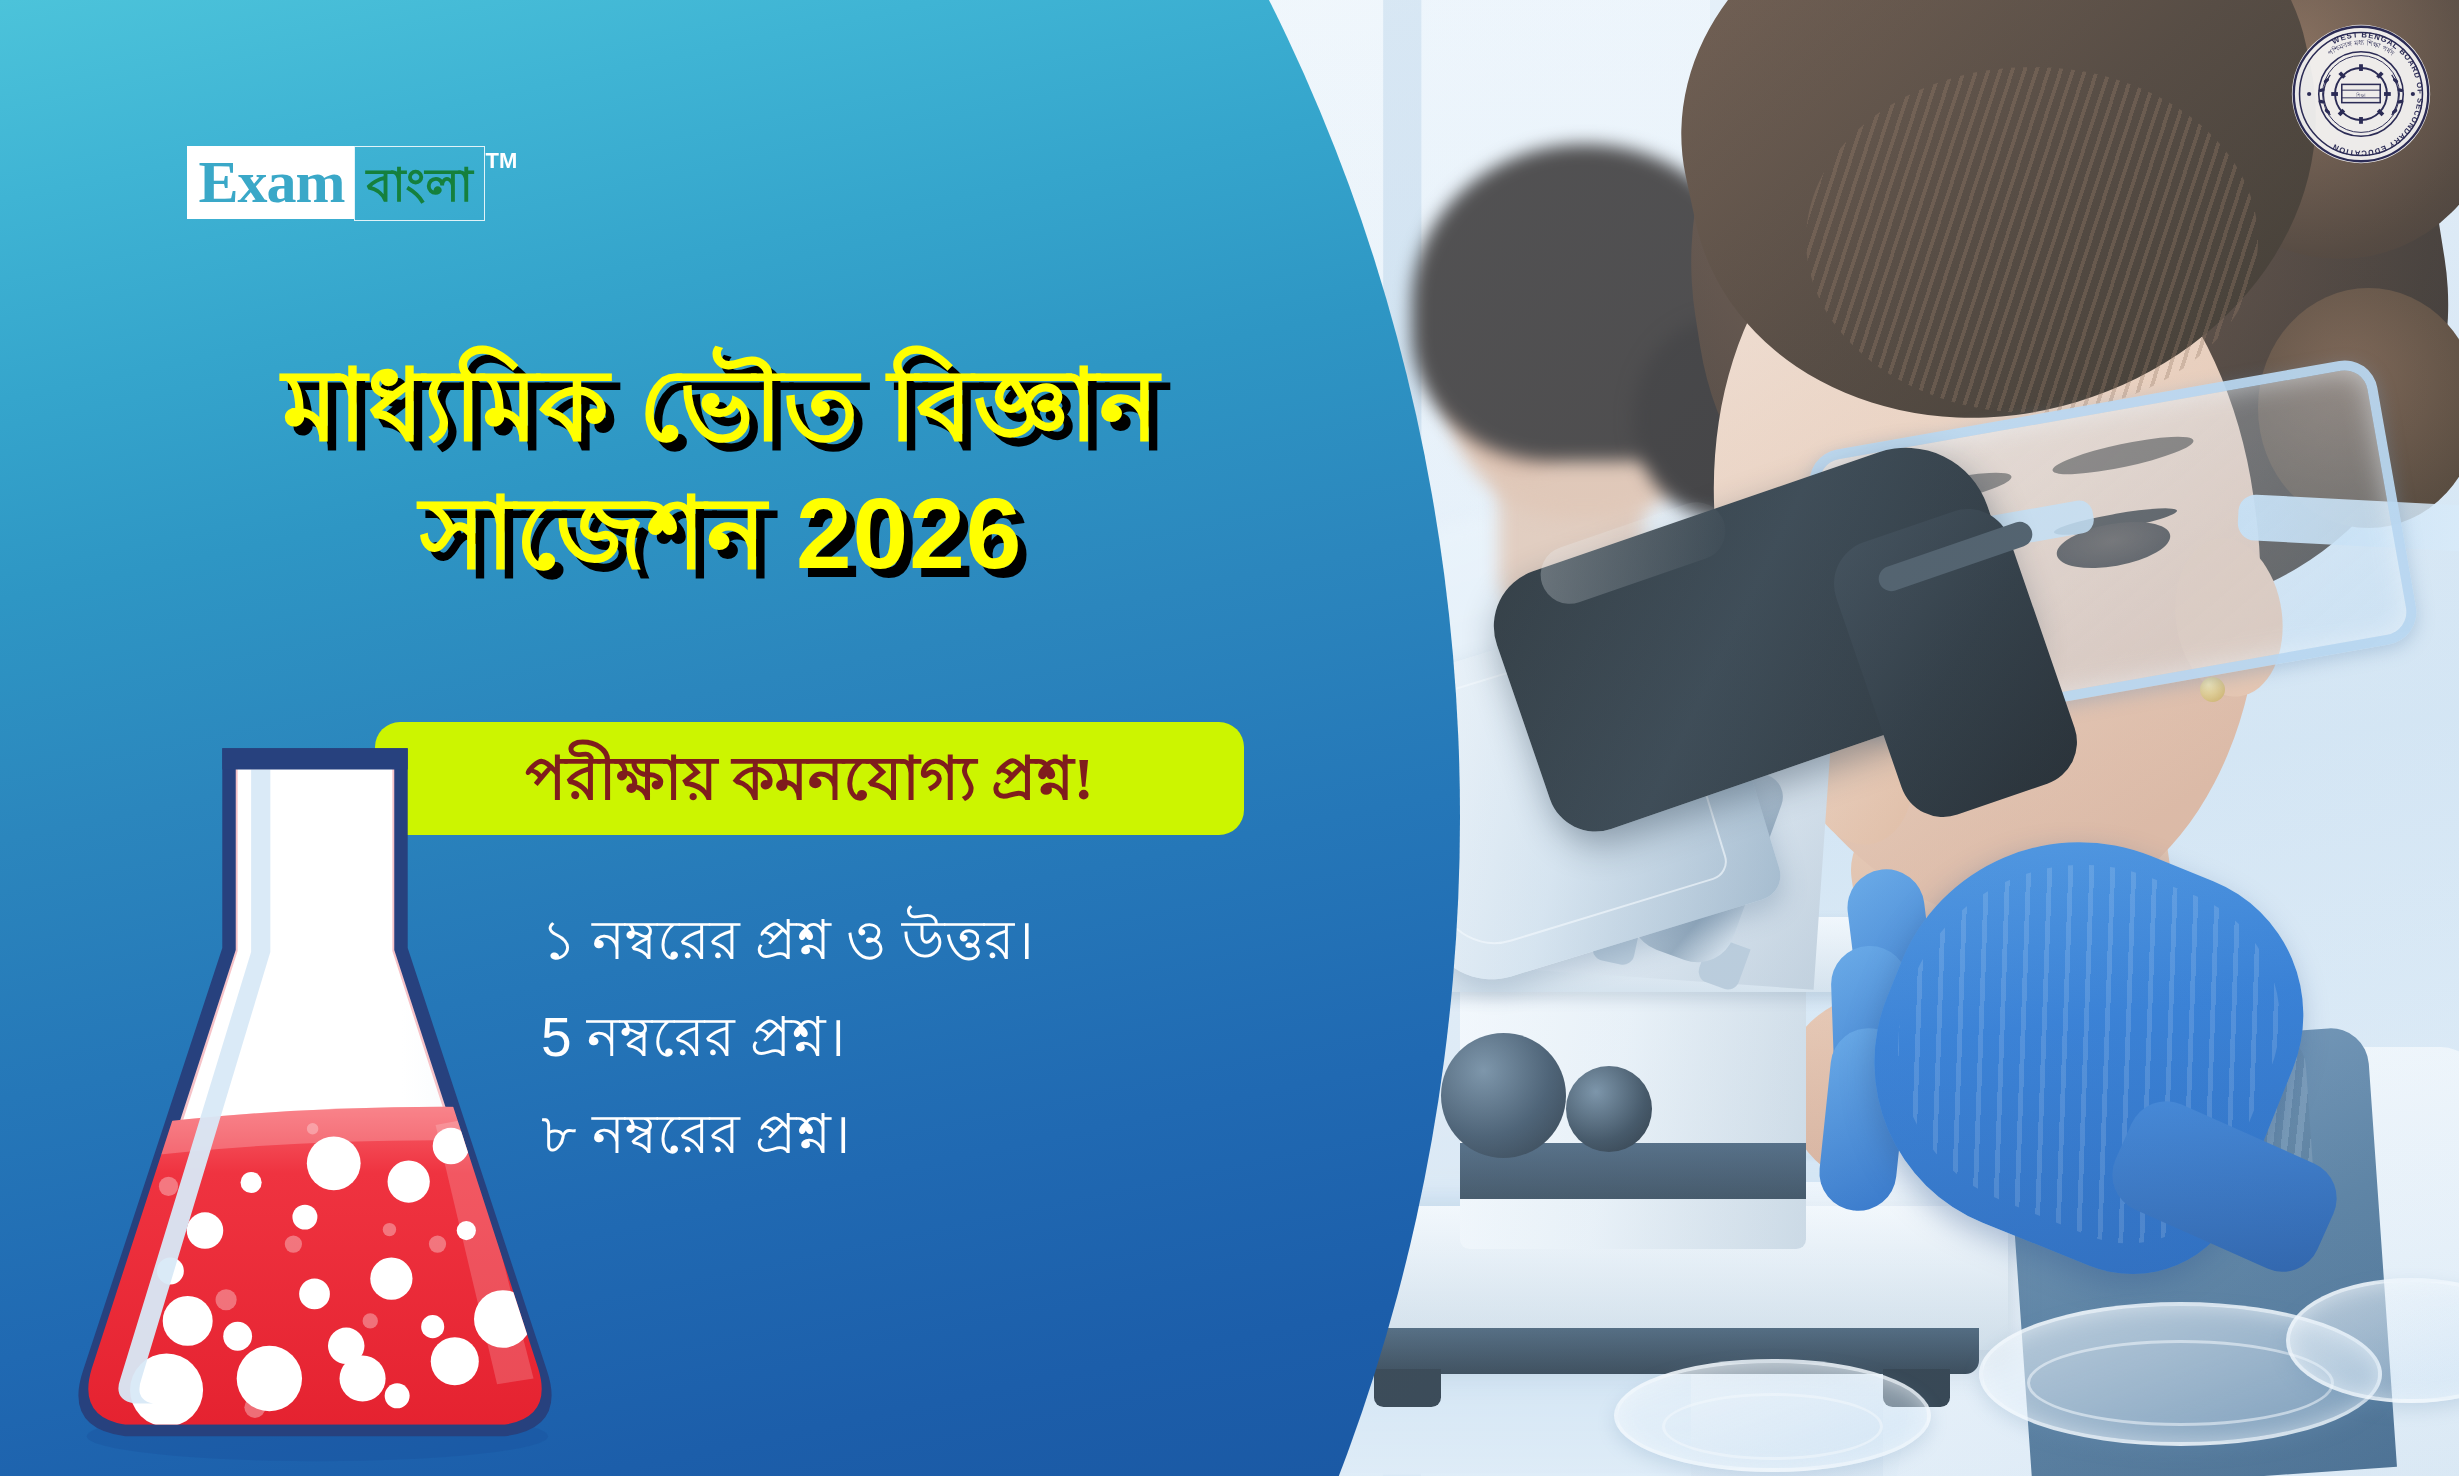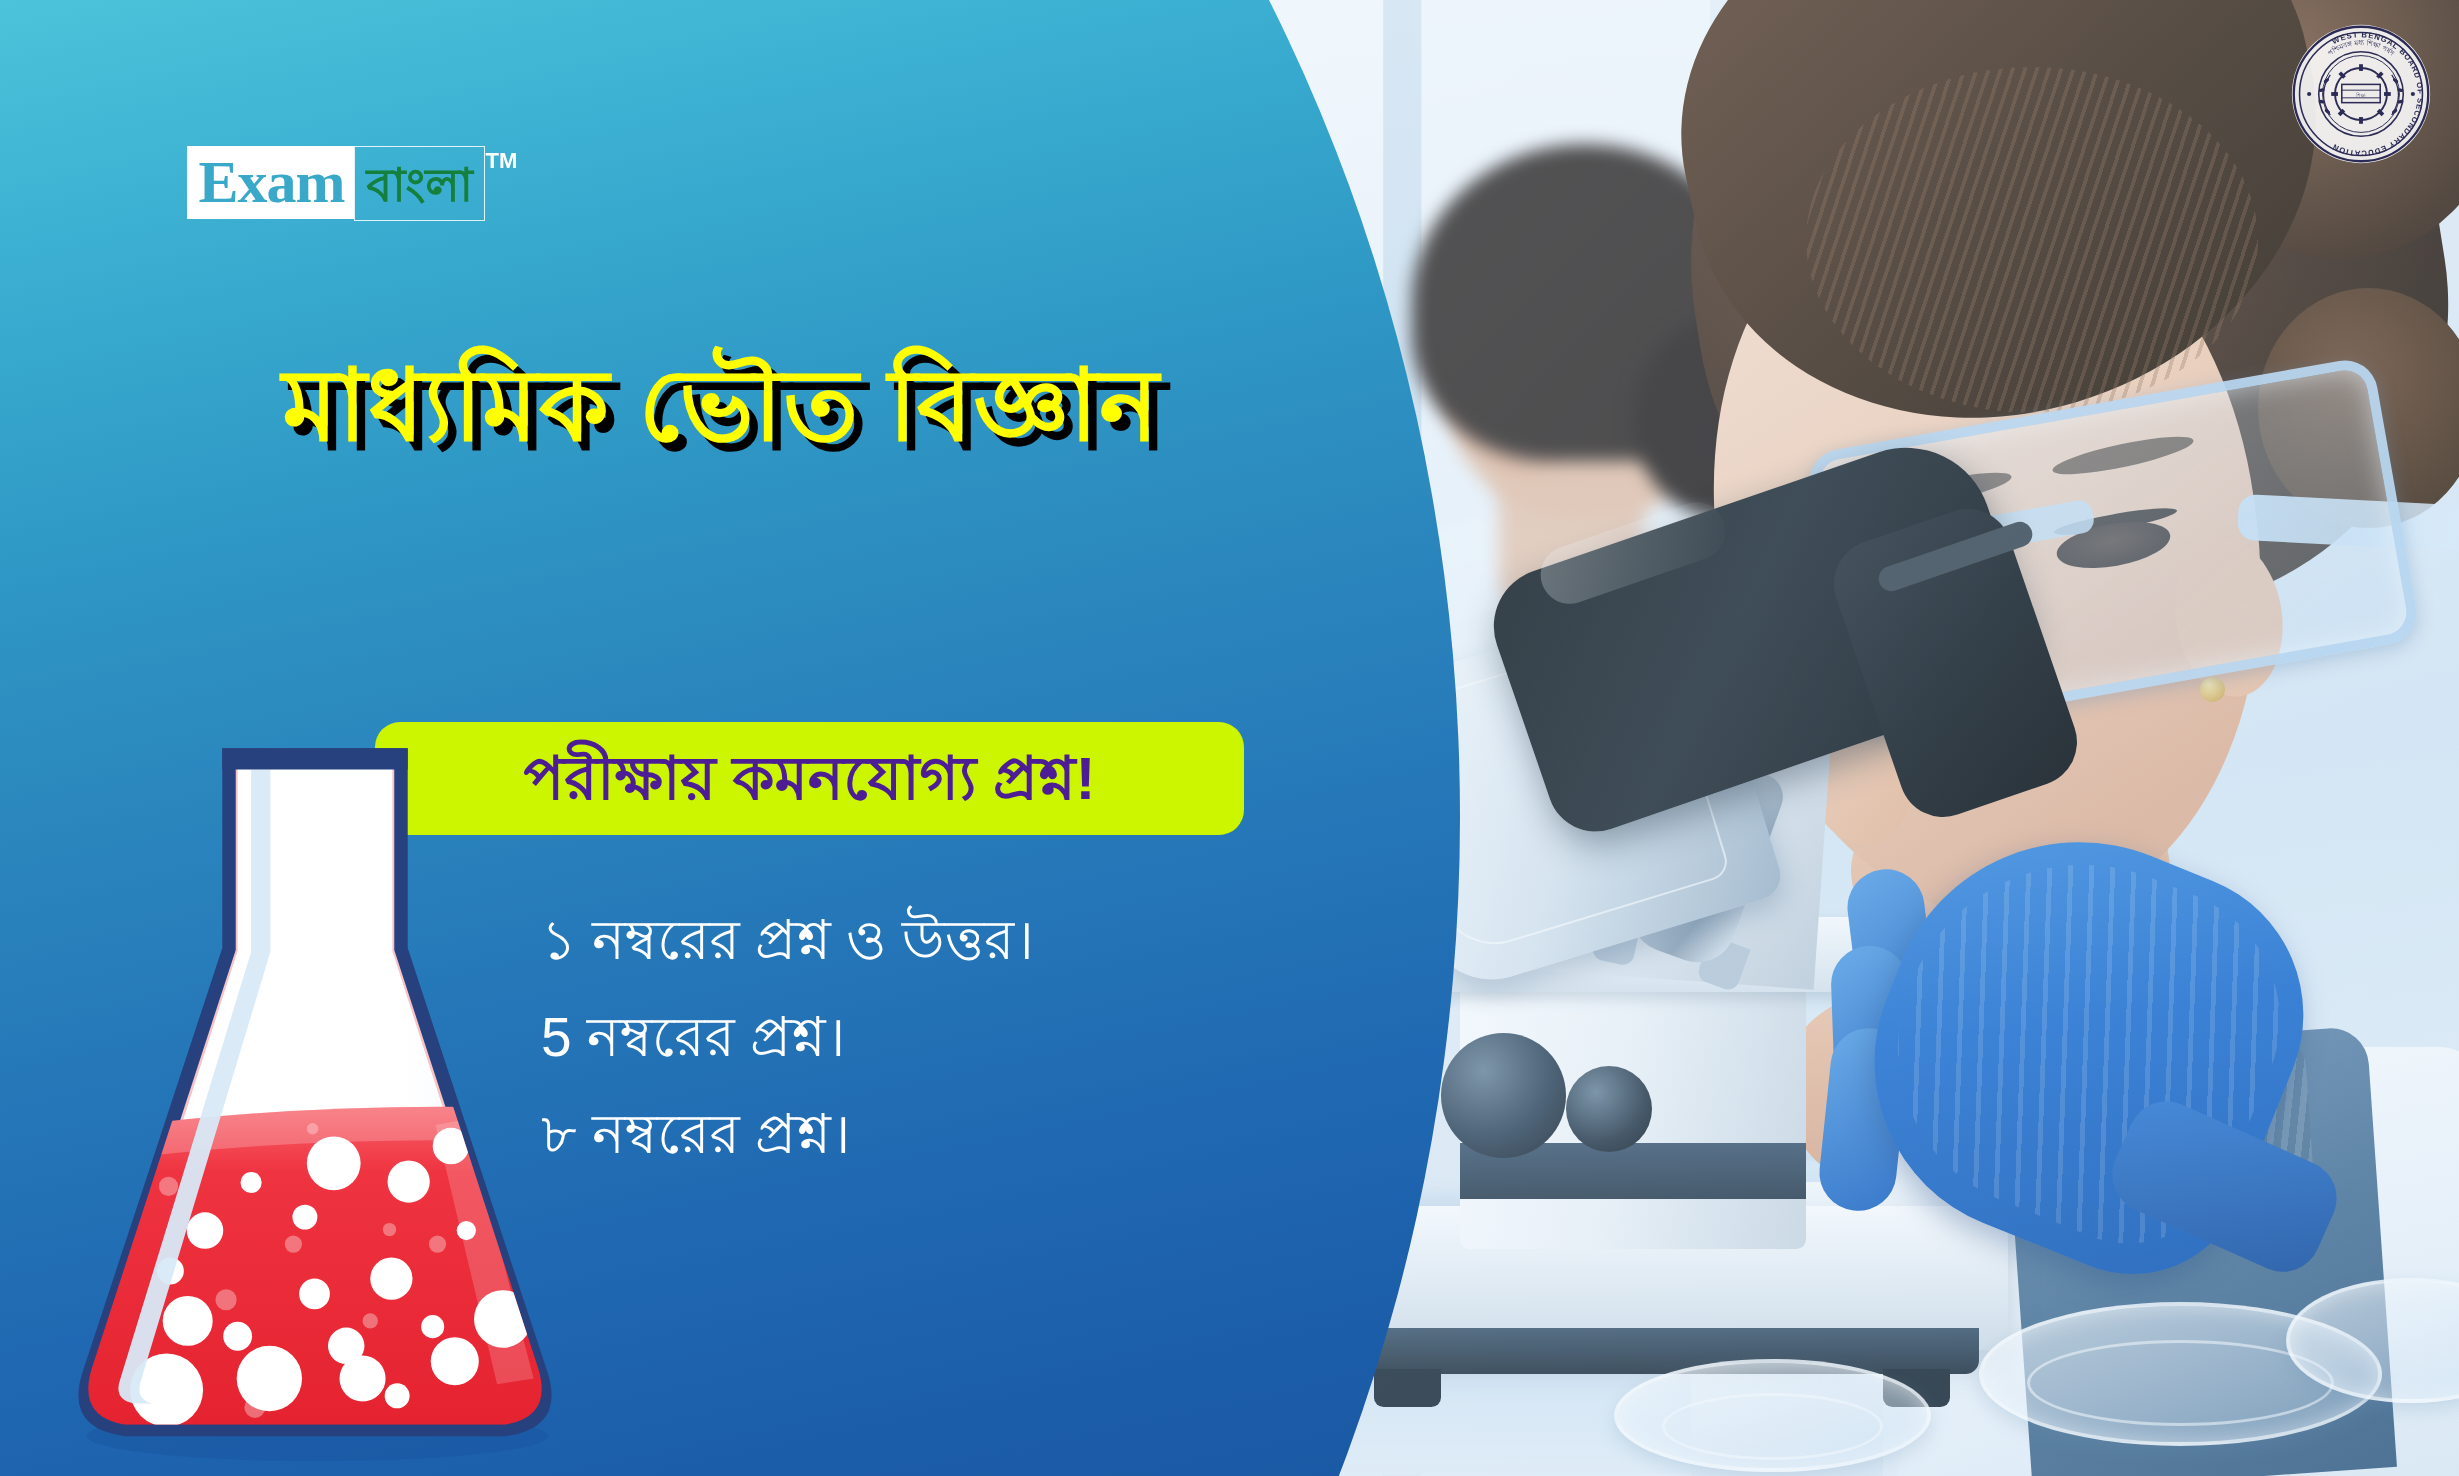--- a/index.html
+++ b/index.html
@@ -371,22 +371,22 @@
   .headline .l2{display:block;}
 
   
   .badge{
     position:absolute;left:375px;top:722px;width:869px;height:113px;
     background:#ccf500;
     border-radius:25px;
     display:flex;align-items:center;justify-content:center;
   }
   .badge-text{
-    color:#4c1d95;
-    font-family:Liberation Sans, sans-serif;
+    color:#7f1d1d;
+    font-family:Liberation Serif, serif;
     font-weight:700;font-size:60px;line-height:1;
     white-space:nowrap;
   }
 
   
   .list{
     position:absolute;left:541px;top:913px;width:865px;
     color:#ffffff;
     font-family:"Liberation Sans","DejaVu Sans",sans-serif;
     font-size:55px;line-height:1;
@@ -501,20 +501,21 @@
   <div class="blue-panel"></div>
 
   <div class="logo">
     <span class="logo-exam">Exam</span>
     <span class="logo-bangla">বাংলা</span>
     <span class="logo-tm">TM</span>
   </div>
 
   <div class="headline">
     <span class="l1">মাধ্যমিক ভৌত বিজ্ঞান</span>
+    <span class="l2">সাজেশন 2026</span>
   </div>
 
   <div class="badge">
     <span class="badge-text">পরীক্ষায় কমনযোগ্য প্রশ্ন!</span>
   </div>
 
   <div class="list">
     <div class="list-item">১ নম্বরের প্রশ্ন ও উত্তর।</div>
     <div class="list-item">5 নম্বরের প্রশ্ন।</div>
     <div class="list-item">৮ নম্বরের প্রশ্ন।</div>

